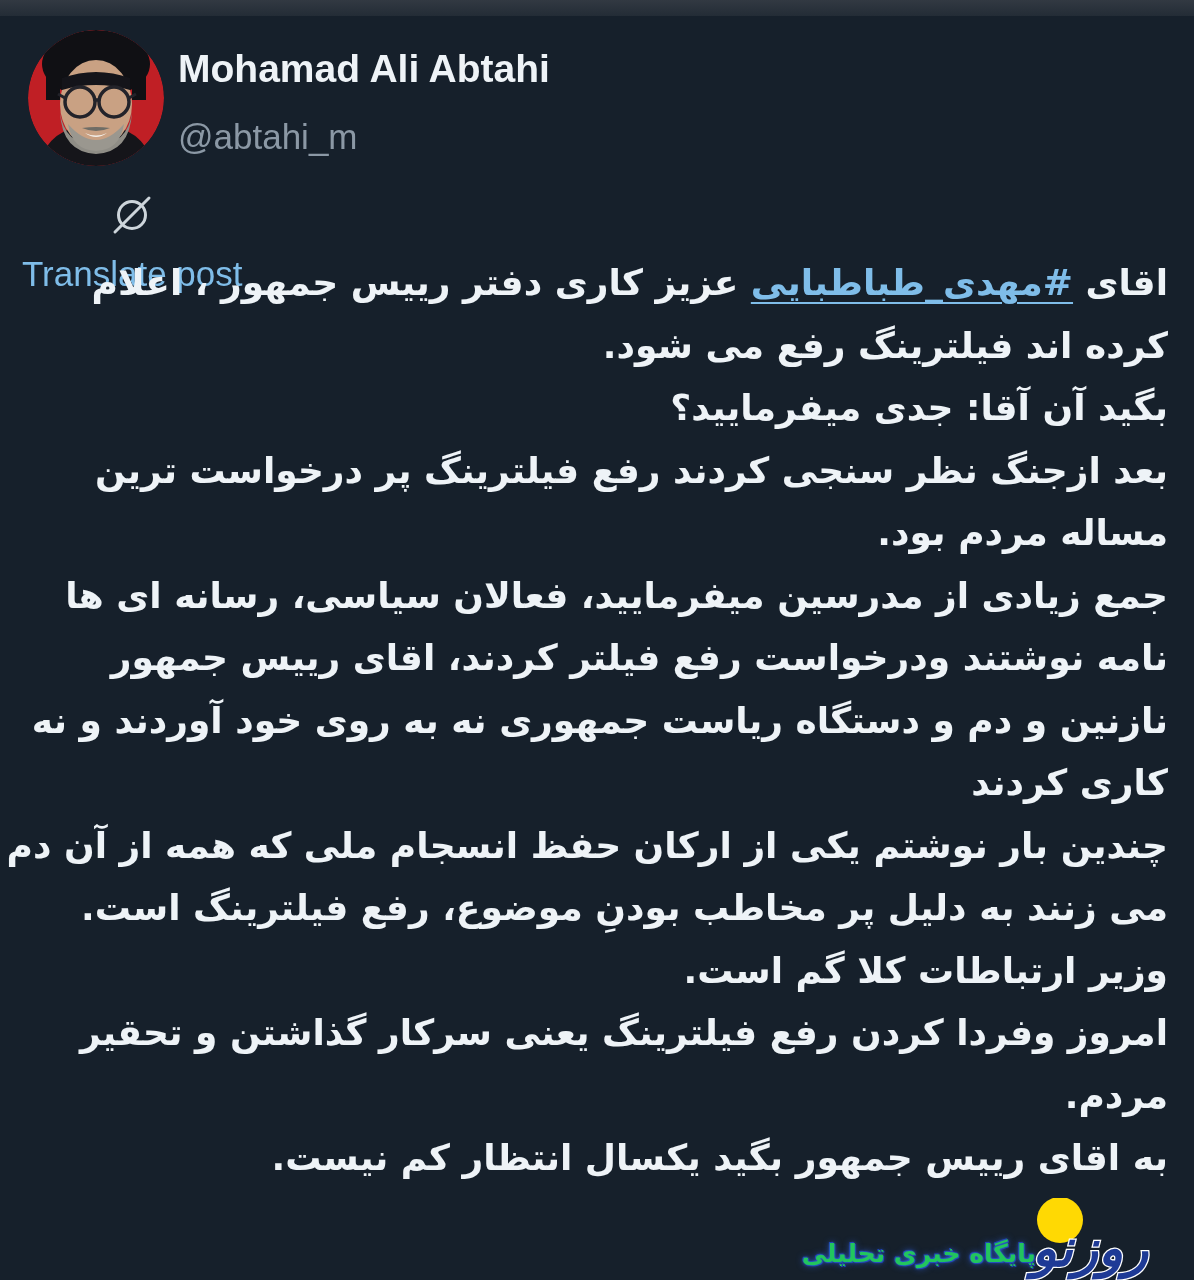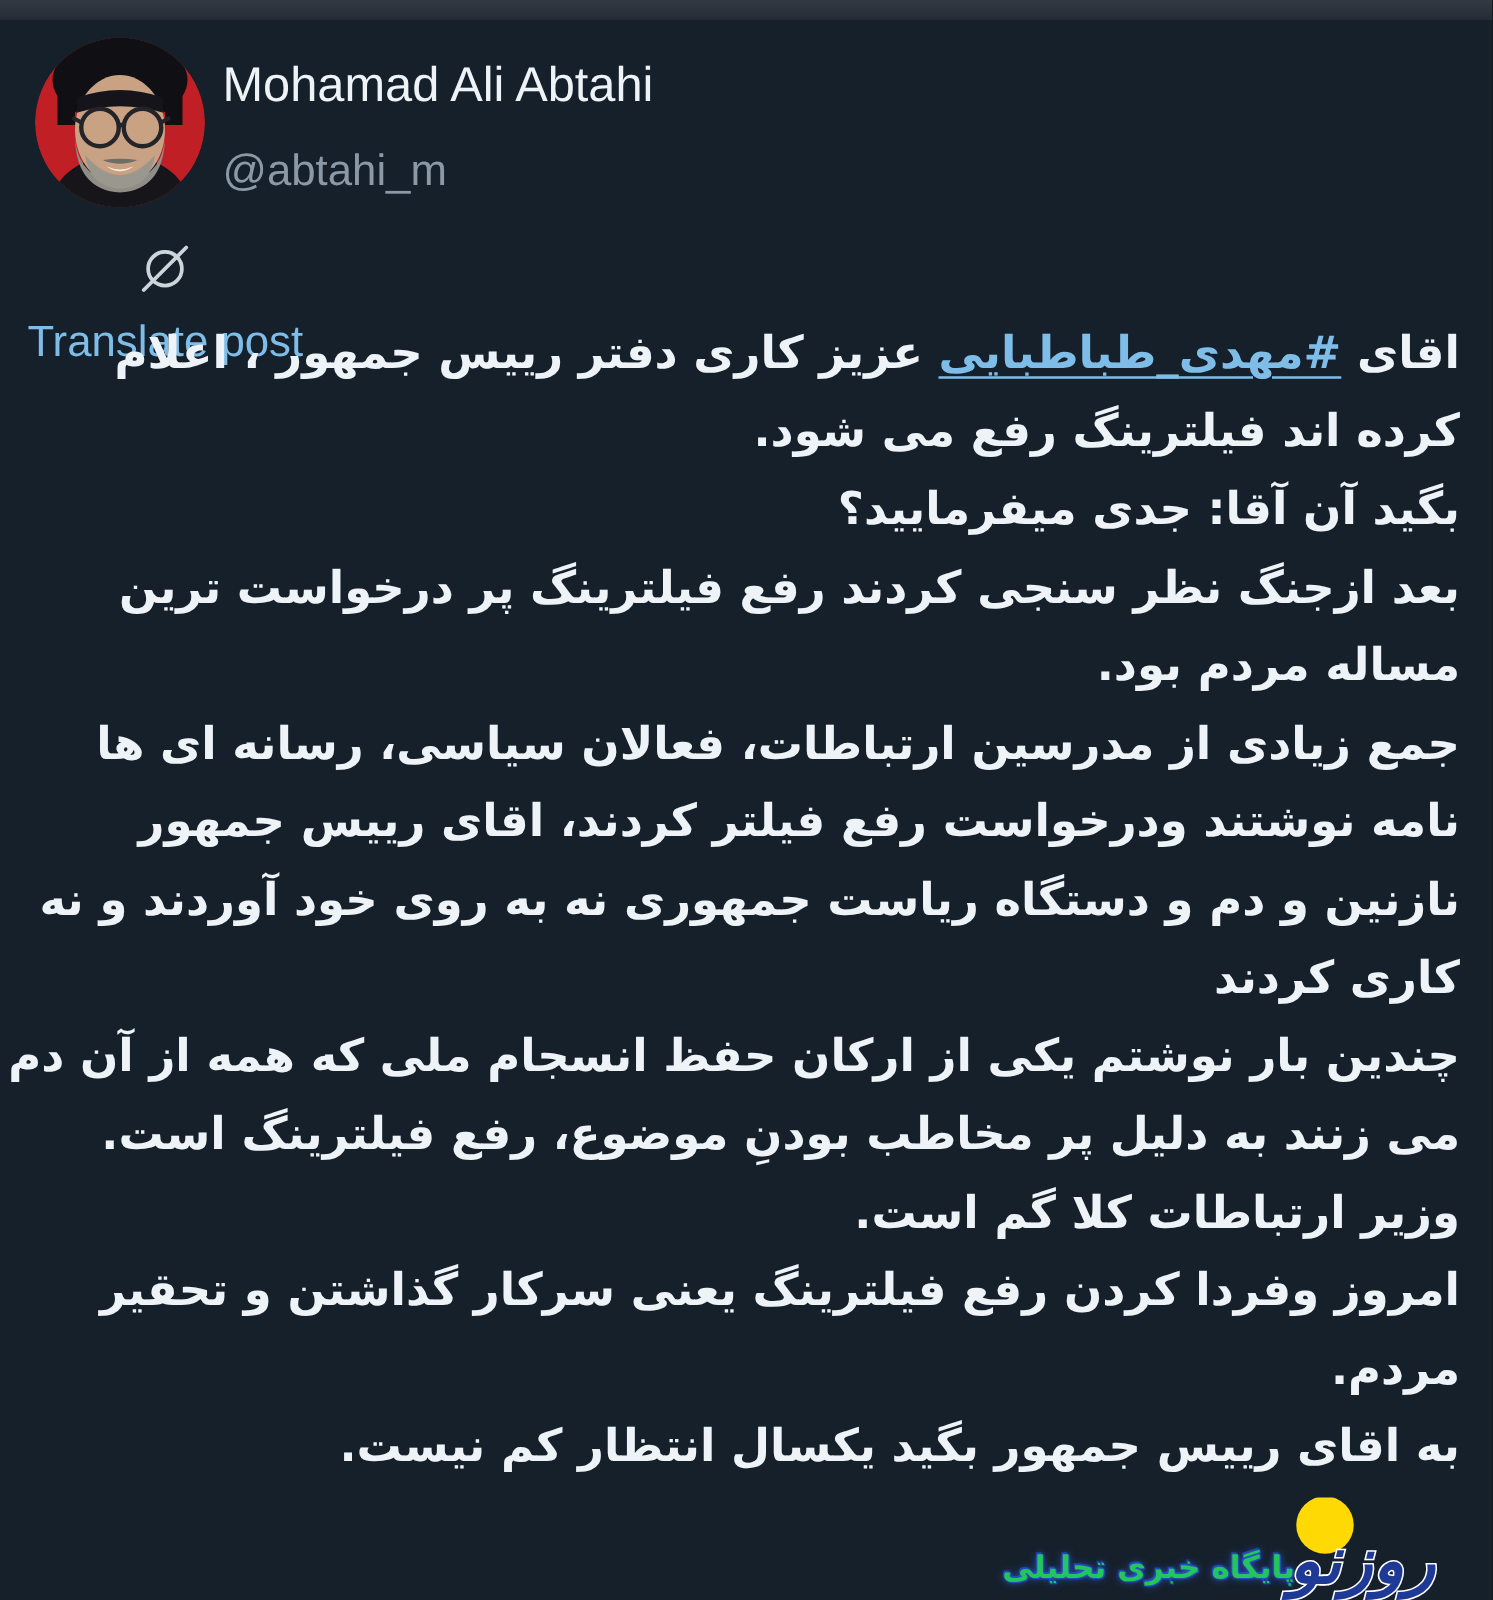--- a/index.html
+++ b/index.html
@@ -16,21 +16,21 @@
   }
   
   .header{position:absolute;top:30px;left:28px;display:flex;}
   .avatar{
     width:136px;height:136px;border-radius:50%;overflow:hidden;
     flex:0 0 auto;cursor:pointer;
   }
   .id-block{margin-left:14px;padding-top:16px;}
   .display-name{
     font-family:"Liberation Sans","DejaVu Sans",sans-serif;
-    font-size:39px;font-weight:normal;color:#eef3f7;line-height:1.2;
+    font-size:39px;font-weight:bold;color:#eef3f7;line-height:1.2;
     cursor:pointer;
   }
   .user-handle{
     font-family:"Liberation Sans","DejaVu Sans",sans-serif;
     font-size:35px;color:#8b98a5;margin-top:23px;line-height:1.2;
   }
   
   .translate-row{
     position:absolute;top:192px;left:22px;
     display:flex;align-items:center;gap:16px;cursor:pointer;flex-direction:column;
@@ -117,21 +117,21 @@
     </svg>
     <span class="translate-label">Translate post</span>
   </div>
 
   <div class="tweet">
     <div class="line"><span>اقای </span><a class="hashtag">#مهدی_طباطبایی</a><span> عزیز کاری دفتر رییس جمهور ، اعلام</span></div>
     <div class="line">کرده اند فیلترینگ رفع می شود.</div>
     <div class="line">بگید آن آقا: جدی میفرمایید؟</div>
     <div class="line">بعد ازجنگ نظر سنجی کردند رفع فیلترینگ پر درخواست ترین</div>
     <div class="line">مساله مردم بود.</div>
-    <div class="line">جمع زیادی از مدرسین ارتباطات، فعالان سیاسی، رسانه ای ها</div>
+    <div class="line">جمع زیادی از مدرسین میفرمایید، فعالان سیاسی، رسانه ای ها</div>
     <div class="line">نامه نوشتند ودرخواست رفع فیلتر کردند، اقای رییس جمهور</div>
     <div class="line">نازنین و دم و دستگاه ریاست جمهوری نه به روی خود آوردند و نه</div>
     <div class="line">کاری کردند</div>
     <div class="line">چندین بار نوشتم یکی از ارکان حفظ انسجام ملی که همه از آن دم</div>
     <div class="line">می زنند به دلیل پر مخاطب بودنِ موضوع، رفع فیلترینگ است.</div>
     <div class="line">وزیر ارتباطات کلا گم است.</div>
     <div class="line">امروز وفردا کردن رفع فیلترینگ یعنی سرکار گذاشتن و تحقیر</div>
     <div class="line">مردم.</div>
     <div class="line">به اقای رییس جمهور بگید یکسال انتظار کم نیست.</div>
   </div>

